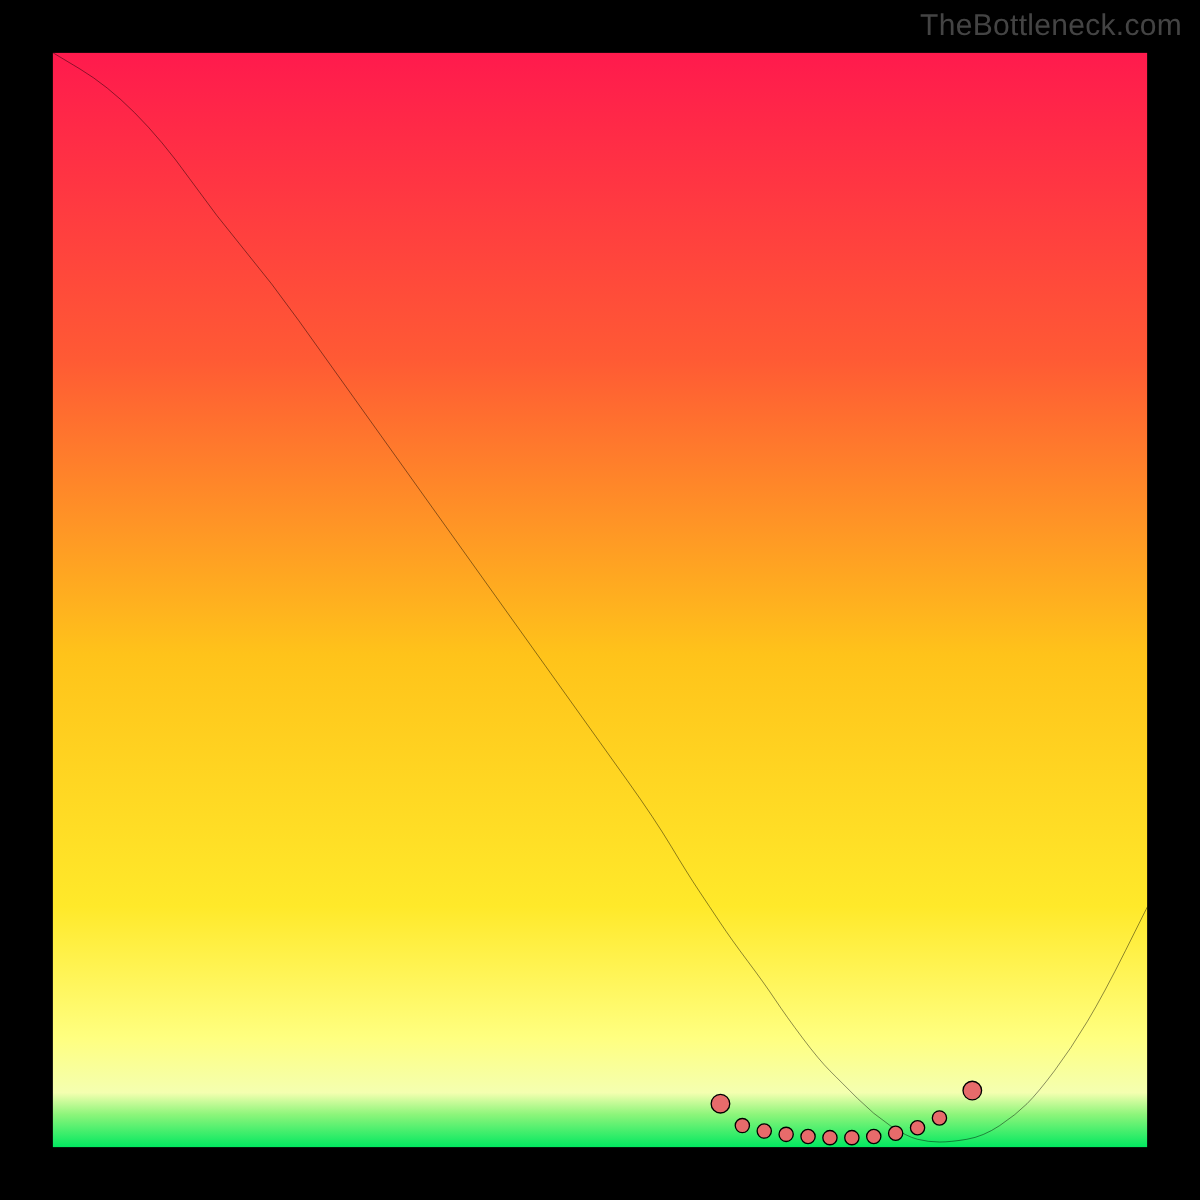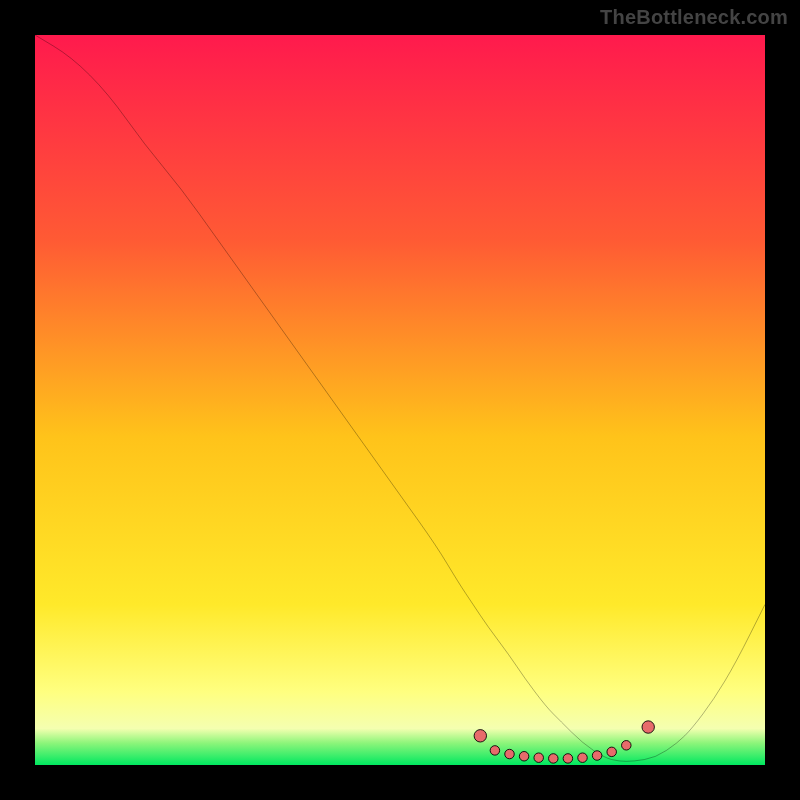--- a/index.html
+++ b/index.html
@@ -16,21 +16,21 @@
     width: 800px;
     height: 800px;
     background: #000;
   }
   .watermark {
     position: absolute;
     top: 6px;
     right: 12px;
     color: #444;
     font-size: 20px;
-    font-weight: 700;
+    font-weight: 400;
     letter-spacing: 0.2px;
     z-index: 10;
   }
   .plot {
     position: absolute;
     left: 35px;
     top: 35px;
     width: 730px;
     height: 730px;
     overflow: hidden;

